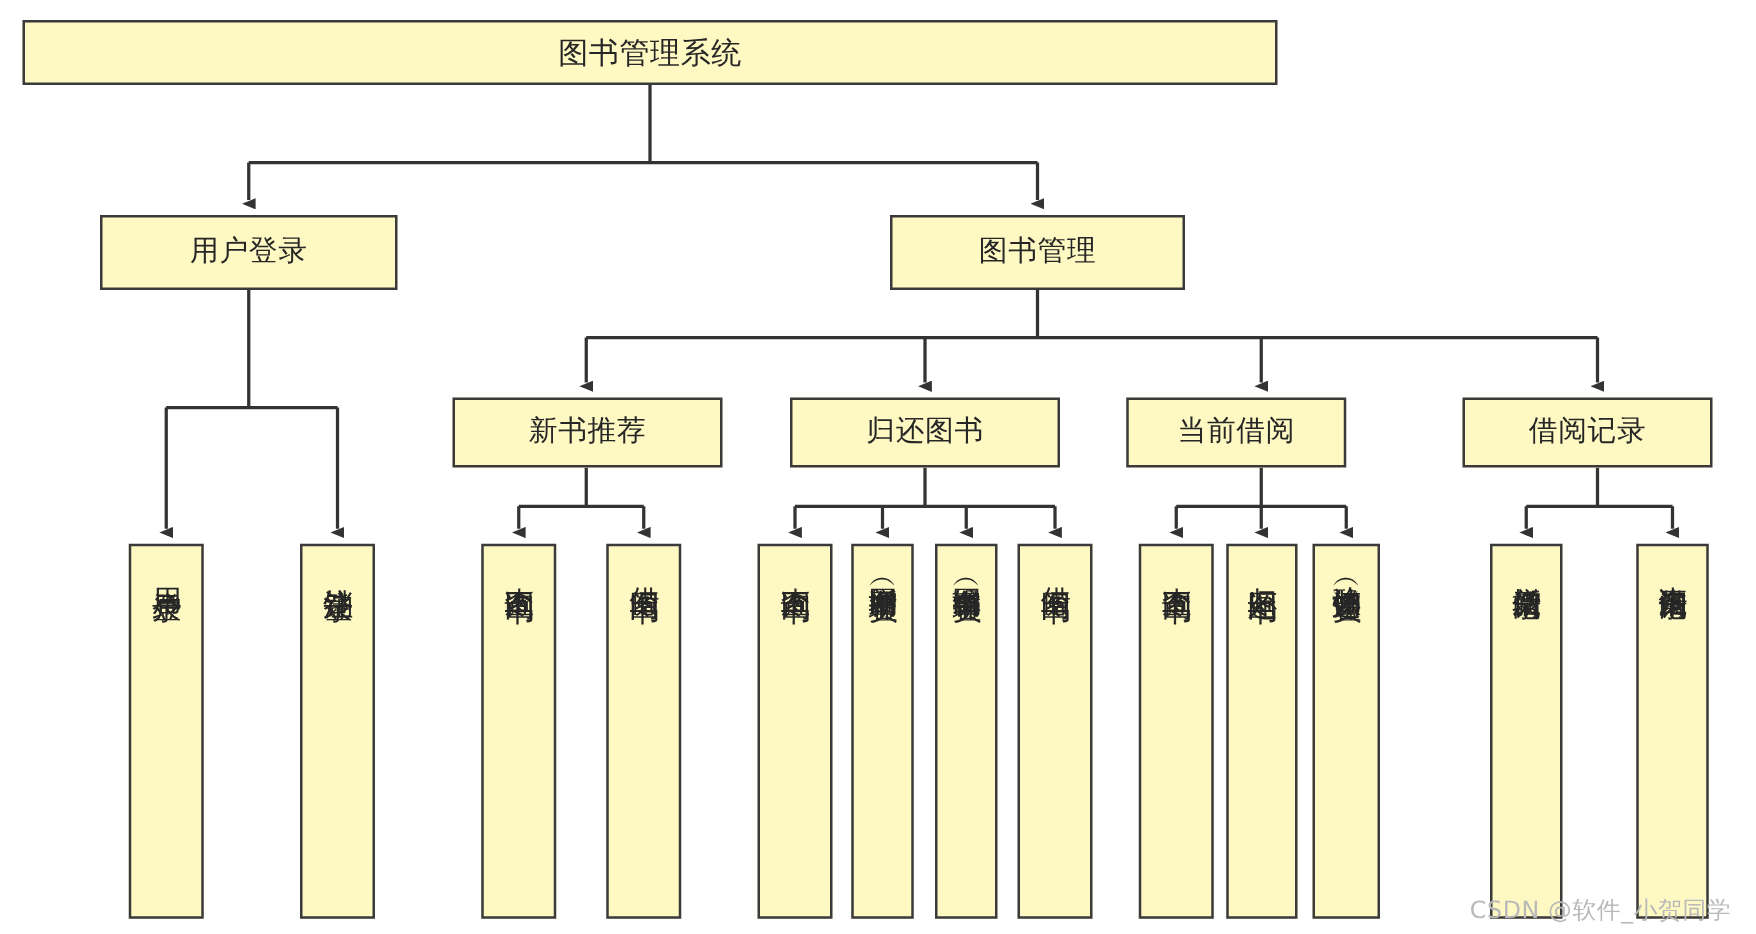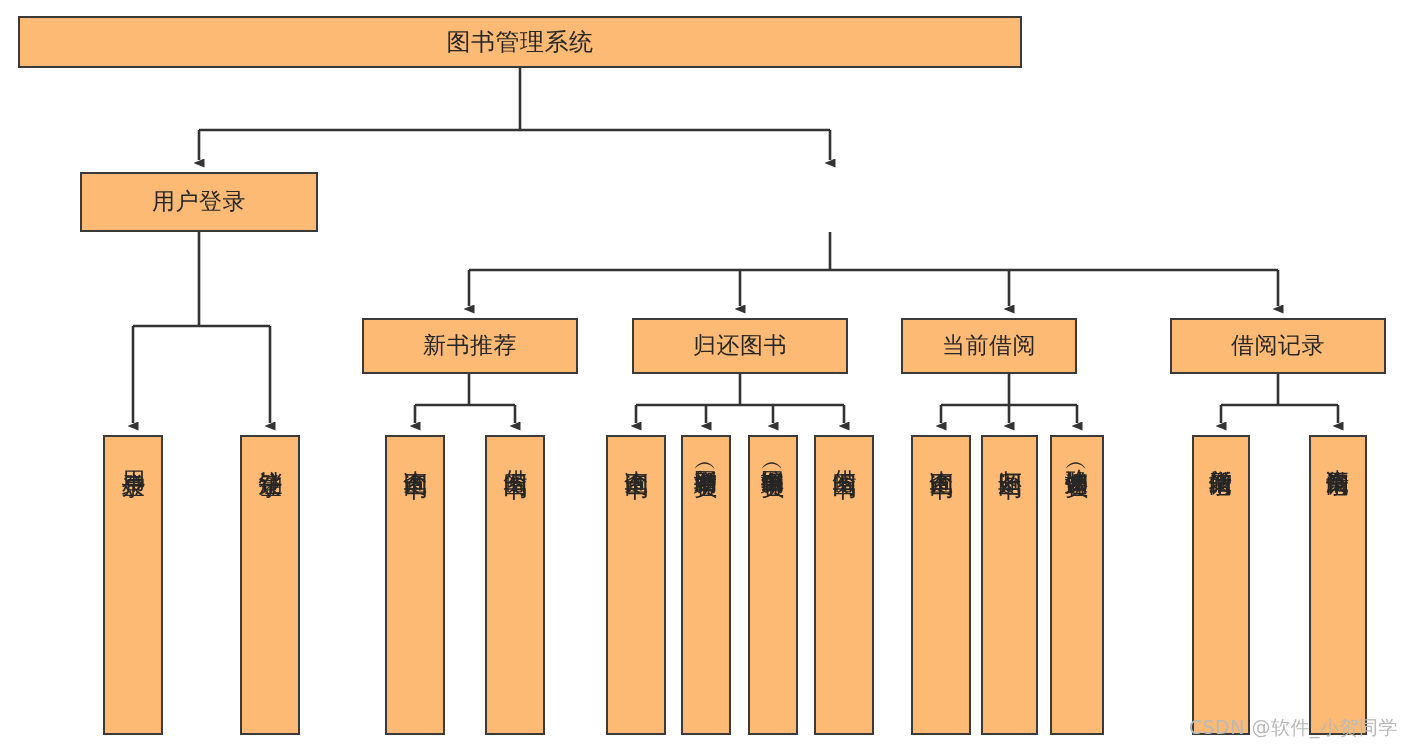--- a/index.html
+++ b/index.html
@@ -24,21 +24,21 @@
     left: 0;
     top: 0;
     width: 1405px;
     height: 747px;
     pointer-events: none;
   }
   .node {
     position: absolute;
     box-sizing: border-box;
     border: 2.5px solid #3a3a3a;
-    background: #fdba74;
+    background: #fef9c3;
     display: flex;
     align-items: center;
     justify-content: center;
     overflow: hidden;
   }
   .node .label {
     font-size: 23px;
     line-height: 1.18;
     color: #262626;
     letter-spacing: 0.5px;
@@ -58,21 +58,21 @@
     line-height: 1.05;
     letter-spacing: 2px;
     white-space: nowrap;
   }
   .node.vertical.tall .label {
     font-size: 23px;
     letter-spacing: 1px;
   }
   #watermark {
     position: absolute;
-    right: 7px;
+    right: 20px;
     bottom: 6px;
     font-size: 19px;
     color: #b9b9b9;
     letter-spacing: 0.5px;
     white-space: nowrap;
   }
 </style>
 </head>
 <body>
 
@@ -128,31 +128,34 @@
     </g>
   </svg>
 
   <div class="node root" style="left:18px; top:16px; width:1004px; height:52px;">
     <span class="label">图书管理系统</span>
   </div>
 
   <div class="node" style="left:80px; top:172px; width:238px; height:60px;">
     <span class="label">用户登录</span>
   </div>
+  <div class="node" style="left:712px; top:172px; width:236px; height:60px;">
+    <span class="label">图书管理</span>
+  </div>
 
   <div class="node" style="left:362px; top:318px; width:216px; height:56px;">
     <span class="label">新书推荐</span>
   </div>
   <div class="node" style="left:632px; top:318px; width:216px; height:56px;">
     <span class="label">归还图书</span>
   </div>
   <div class="node" style="left:901px; top:318px; width:176px; height:56px;">
     <span class="label">当前借阅</span>
   </div>
-  <div class="node" style="left:1170px; top:318px; width:216px; height:56px;">
+  <div class="node" style="left:1170px; top:318px; width:200px; height:56px;">
     <span class="label">借阅记录</span>
   </div>
 
   <div class="node vertical" style="left:103px; top:435px; width:60px; height:300px;">
     <span class="label">用户登录</span>
   </div>
   <div class="node vertical" style="left:240px; top:435px; width:60px; height:300px;">
     <span class="label">注销登录</span>
   </div>
 

